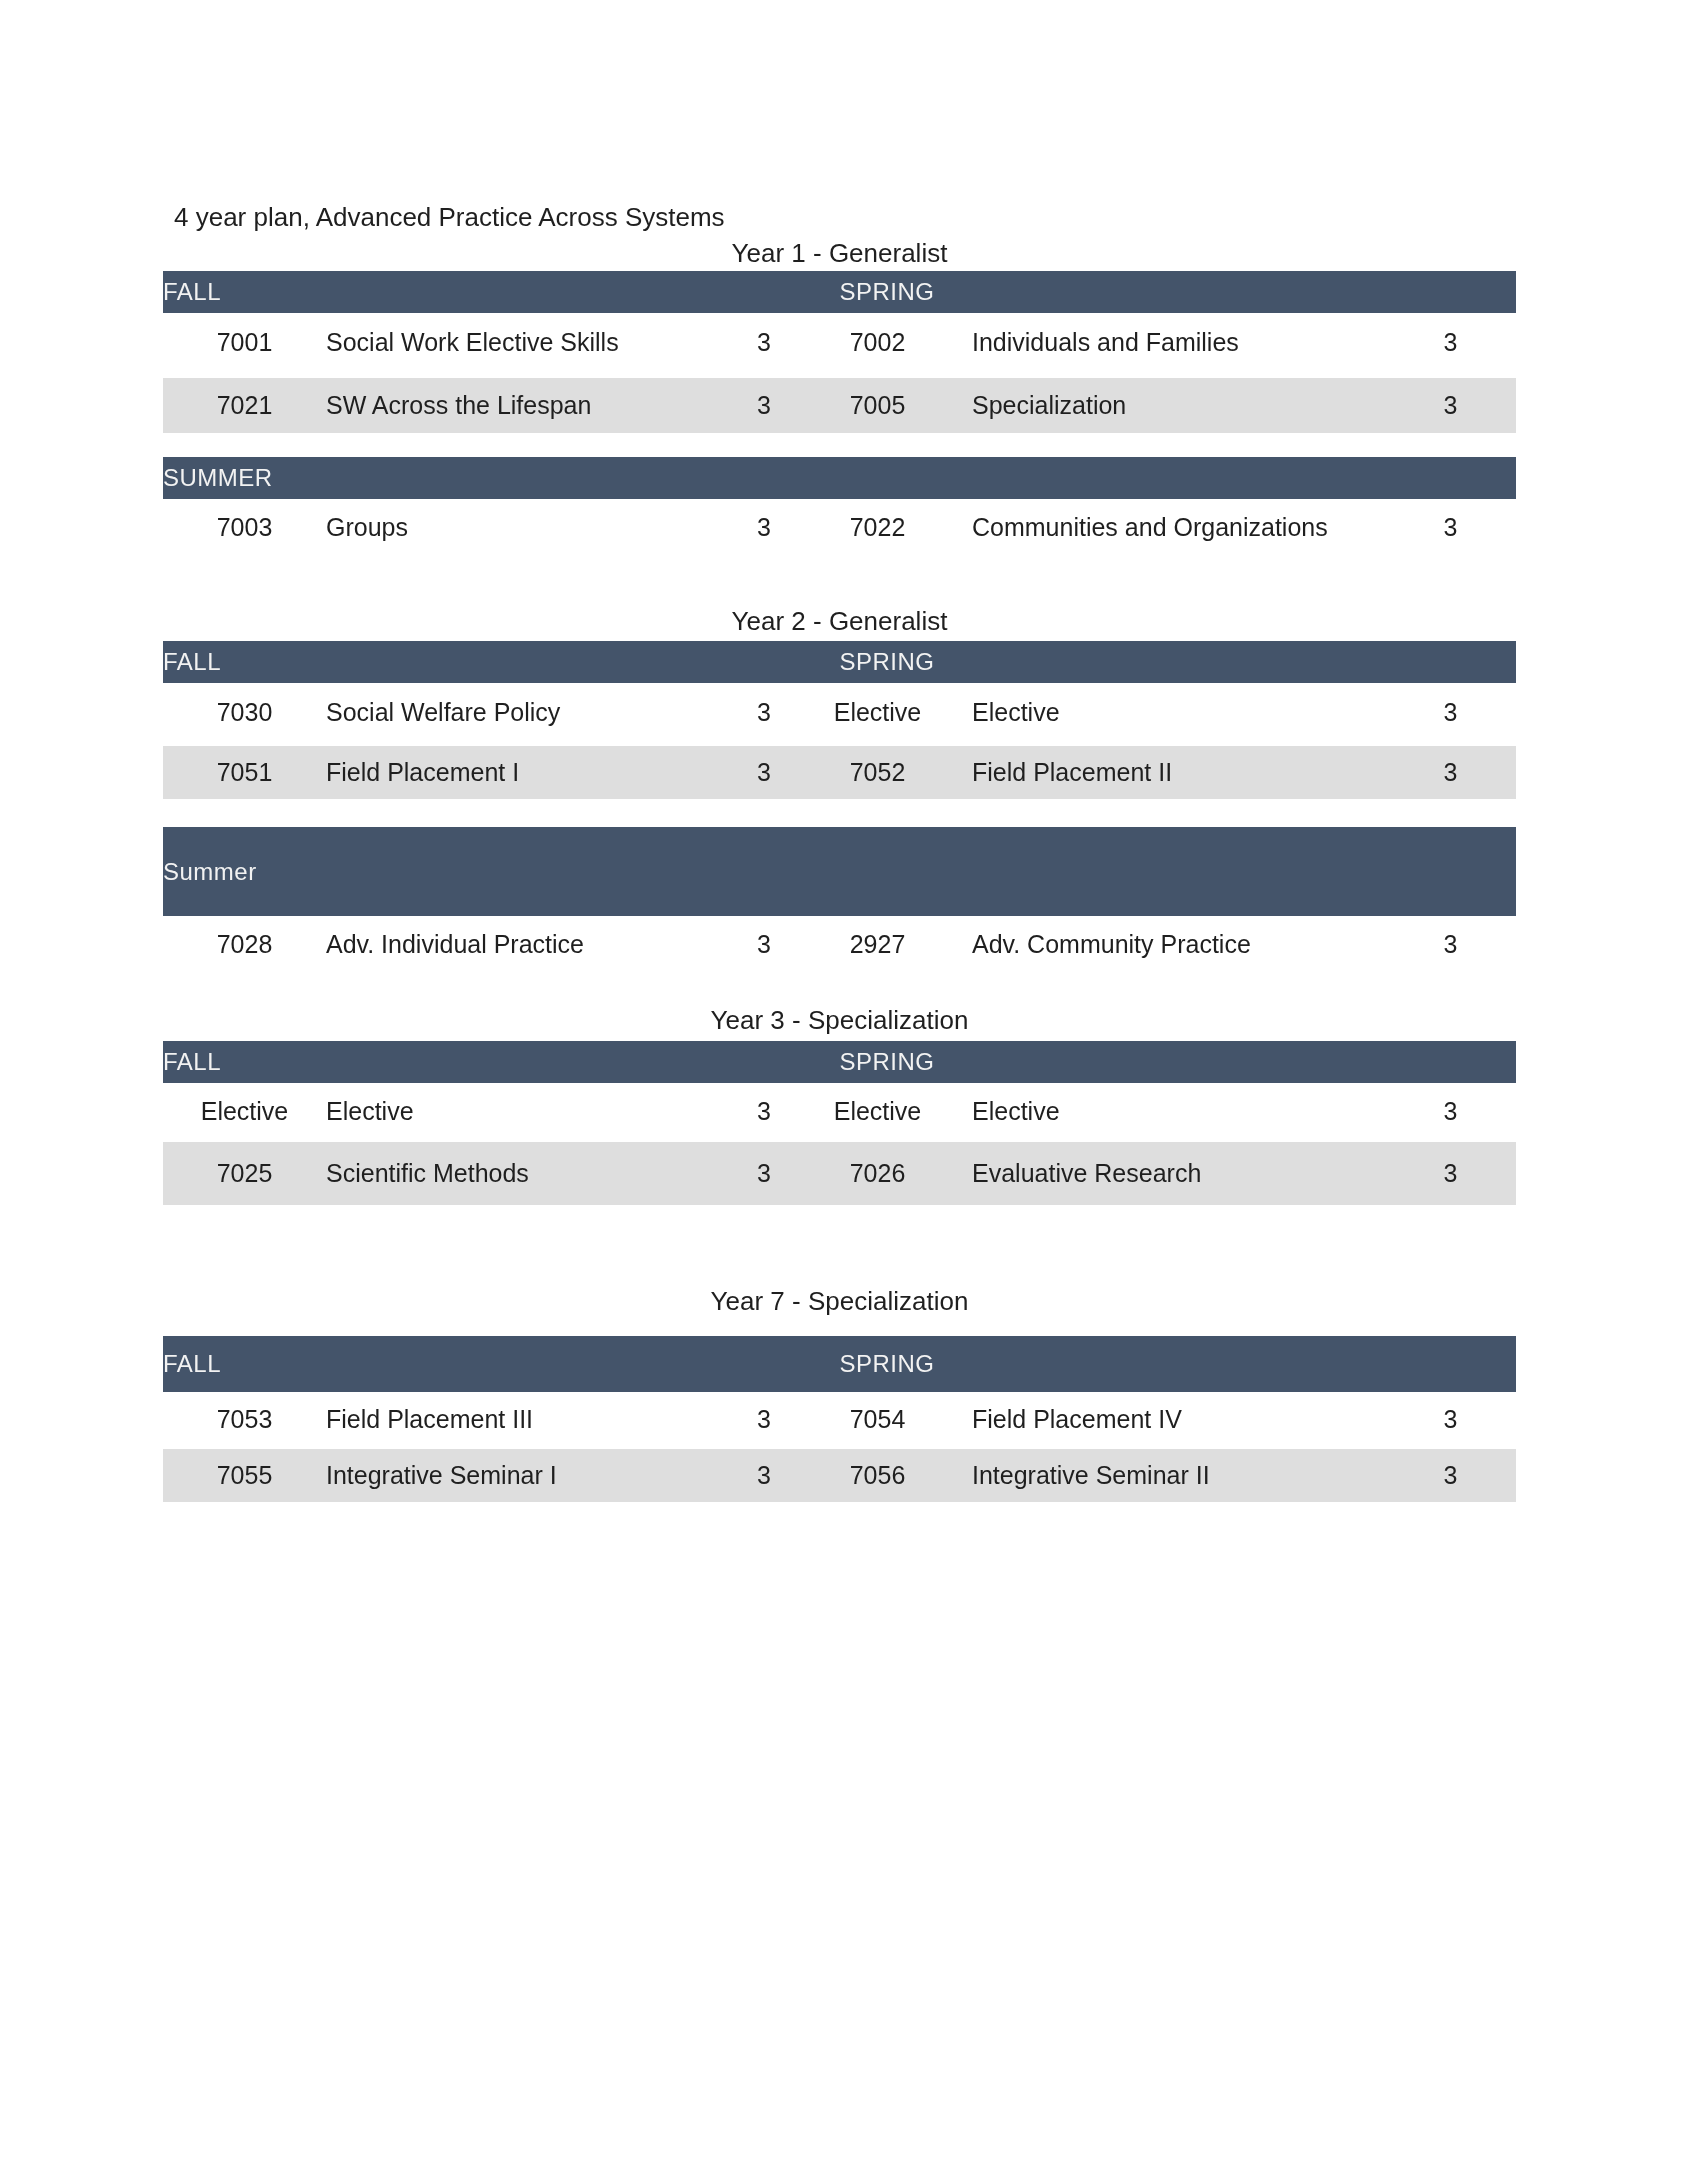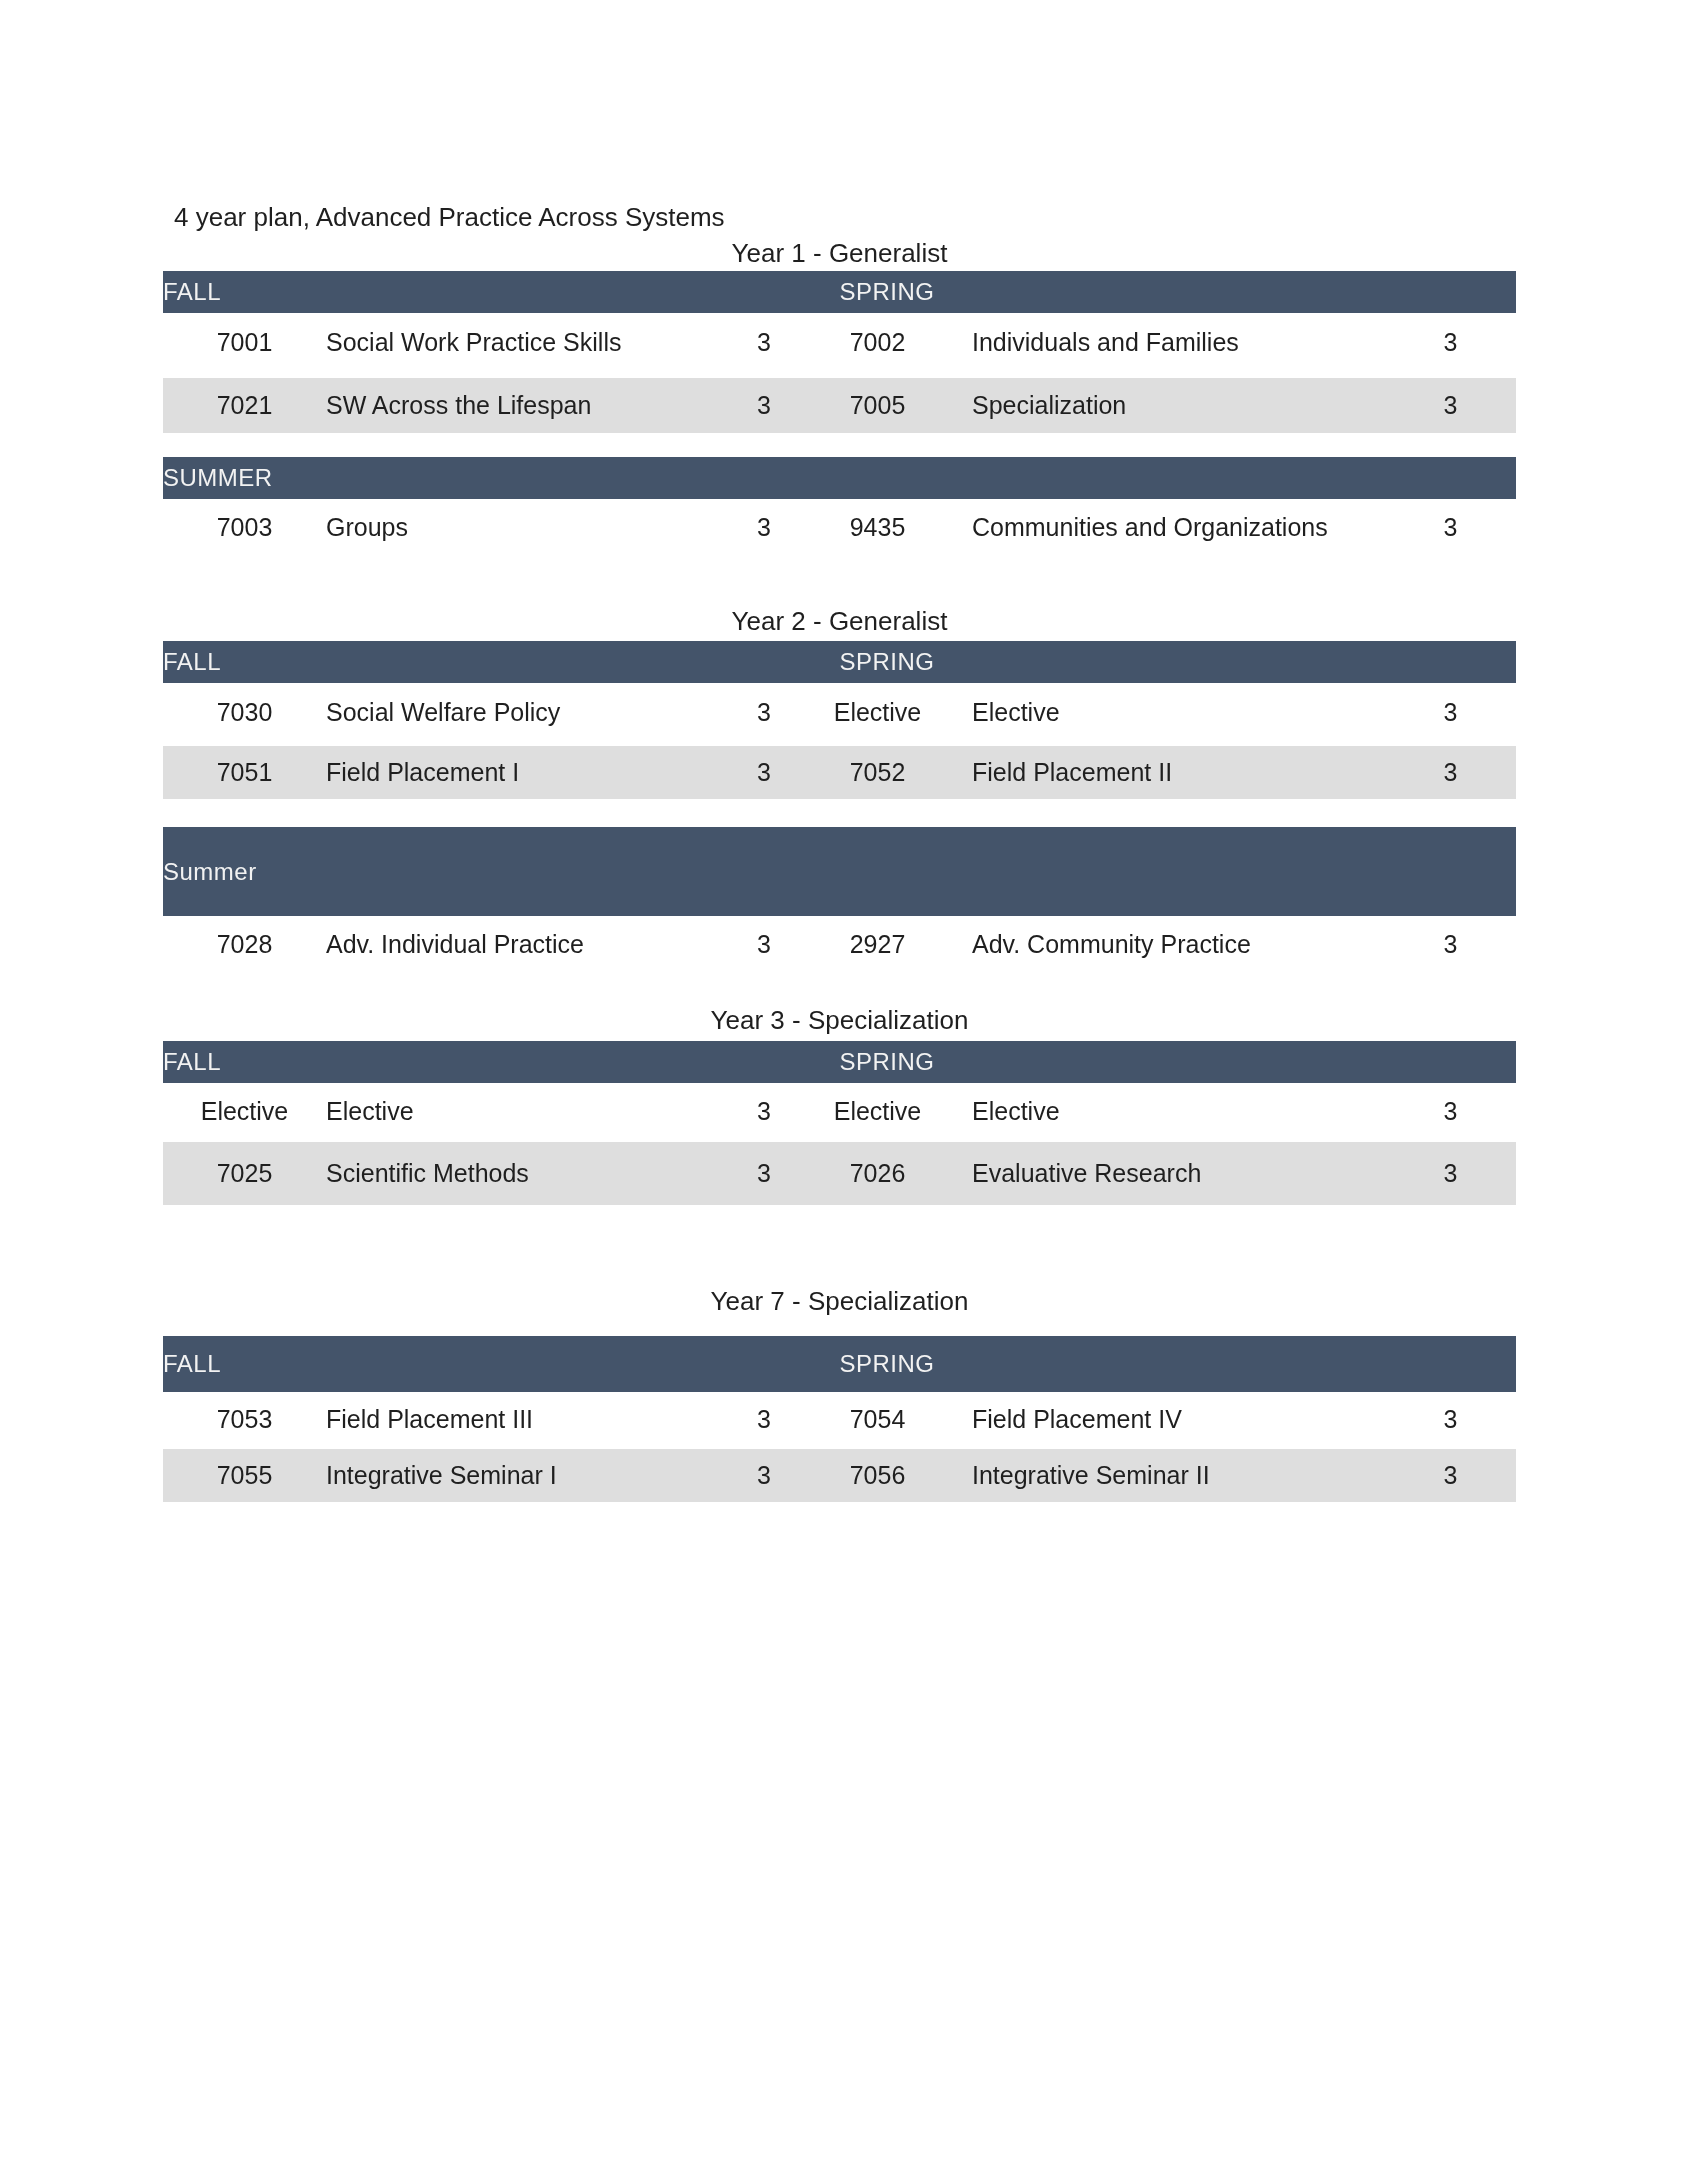--- a/index.html
+++ b/index.html
@@ -55,21 +55,21 @@
 
   <div class="year-heading" style="margin-top:5px">Year 1 - Generalist</div>
 
   <div class="bar dual" style="margin-top:2px">
     <div class="bar-label">FALL</div>
     <div class="bar-label">SPRING</div>
   </div>
 
   <div class="row" style="height:59px">
     <div class="cell-code">7001</div>
-    <div class="cell-course">Social Work Practice Skills</div>
+    <div class="cell-course">Social Work Elective Skills</div>
     <div class="cell-credits">3</div>
     <div class="cell-code">7002</div>
     <div class="cell-course right">Individuals and Families</div>
     <div class="cell-credits">3</div>
   </div>
 
   <div class="row row--gray" style="margin-top:6px;height:55px">
     <div class="cell-code">7021</div>
     <div class="cell-course">SW Across the Lifespan</div>
     <div class="cell-credits">3</div>
@@ -79,21 +79,21 @@
   </div>
 
   <div class="bar single" style="margin-top:24px">
     <div class="bar-label">SUMMER</div>
   </div>
 
   <div class="row" style="height:57px">
     <div class="cell-code">7003</div>
     <div class="cell-course">Groups</div>
     <div class="cell-credits">3</div>
-    <div class="cell-code">9435</div>
+    <div class="cell-code">7022</div>
     <div class="cell-course right">Communities and Organizations</div>
     <div class="cell-credits">3</div>
   </div>
 
   <div class="year-heading" style="margin-top:50px">Year 2 - Generalist</div>
 
   <div class="bar dual" style="margin-top:4px">
     <div class="bar-label">FALL</div>
     <div class="bar-label">SPRING</div>
   </div>

